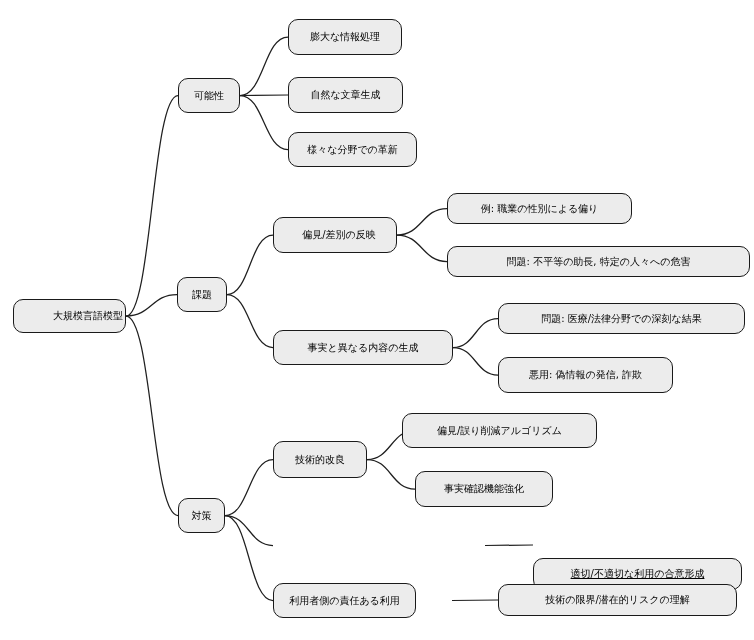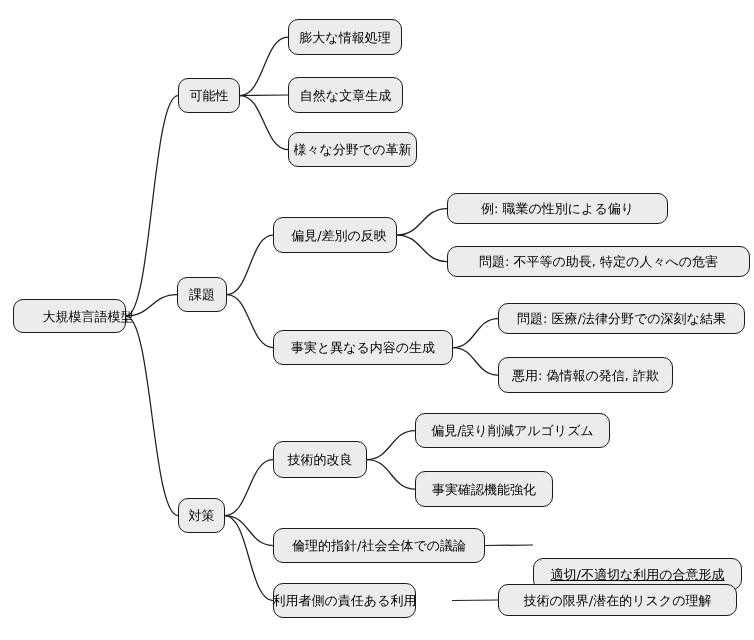--- a/index.html
+++ b/index.html
@@ -34,21 +34,21 @@
   .node {
     position: absolute;
     box-sizing: border-box;
     display: flex;
     align-items: center;
     justify-content: center;
     background: var(--node-fill);
     border: 1.4px solid var(--node-stroke);
     border-radius: 10px;
     color: var(--text);
-    font-size: 13px;
+    font-size: 10px;
     line-height: 1;
     white-space: nowrap;
   }
 </style>
 </head>
 <body>
 
 <div class="canvas">
 
   <svg class="edge-layer" width="754" height="640" viewBox="0 0 754 640" aria-hidden="true">
@@ -80,39 +80,38 @@
   <div class="node" style="left:288px; top:19px; width:114px; height:36px;">膨大な情報処理</div>
 
   <div class="node" style="left:288px; top:77px; width:115px; height:36px;">自然な文章生成</div>
 
   <div class="node" style="left:288px; top:132px; width:129px; height:35px;">様々な分野での革新</div>
 
   <div class="node" style="left:177px; top:277px; width:50px; height:35px;">課題</div>
 
   <div class="node" style="left:273px; top:217px; width:124px; height:36px;padding-left:8px;">偏見/差別の反映</div>
 
-  <div class="node" style="left:447px; top:193px; width:221px; height:31px;">例: 職業の性別による偏り</div>
+  <div class="node" style="left:447px; top:193px; width:185px; height:31px;">例: 職業の性別による偏り</div>
 
   <div class="node" style="left:447px; top:246px; width:303px; height:31px;">問題: 不平等の助長, 特定の人々への危害</div>
 
   <div class="node" style="left:273px; top:330px; width:180px; height:35px;">事実と異なる内容の生成</div>
 
   <div class="node" style="left:498px; top:303px; width:247px; height:31px;">問題: 医療/法律分野での深刻な結果</div>
 
   <div class="node" style="left:498px; top:357px; width:175px; height:36px;">悪用: 偽情報の発信, 詐欺</div>
 
   <div class="node" style="left:178px; top:498px; width:47px; height:35px;">対策</div>
 
   <div class="node" style="left:273px; top:441px; width:94px; height:37px;">技術的改良</div>
 
-  <div class="node" style="left:415px; top:413px; width:195px; height:35px;">偏見/誤り削減アルゴリズム</div>
+  <div class="node" style="left:402px; top:413px; width:195px; height:35px;">偏見/誤り削減アルゴリズム</div>
 
   <div class="node" style="left:415px; top:471px; width:138px; height:36px;">事実確認機能強化</div>
 
-  <div class="node" style="left:273px; top:528px; width:212px; height:35px;">倫理的指針/社会全体での議論</div>
 
   <div class="node" style="left:533px; top:558px; width:209px; height:32px;text-decoration:underline;">適切/不適切な利用の合意形成</div>
 
   <div class="node" style="left:273px; top:583px; width:143px; height:35px;">利用者側の責任ある利用</div>
 
   <div class="node" style="left:498px; top:584px; width:239px; height:32px;">技術の限界/潜在的リスクの理解</div>
 
 </div>
 
 </body></html>

